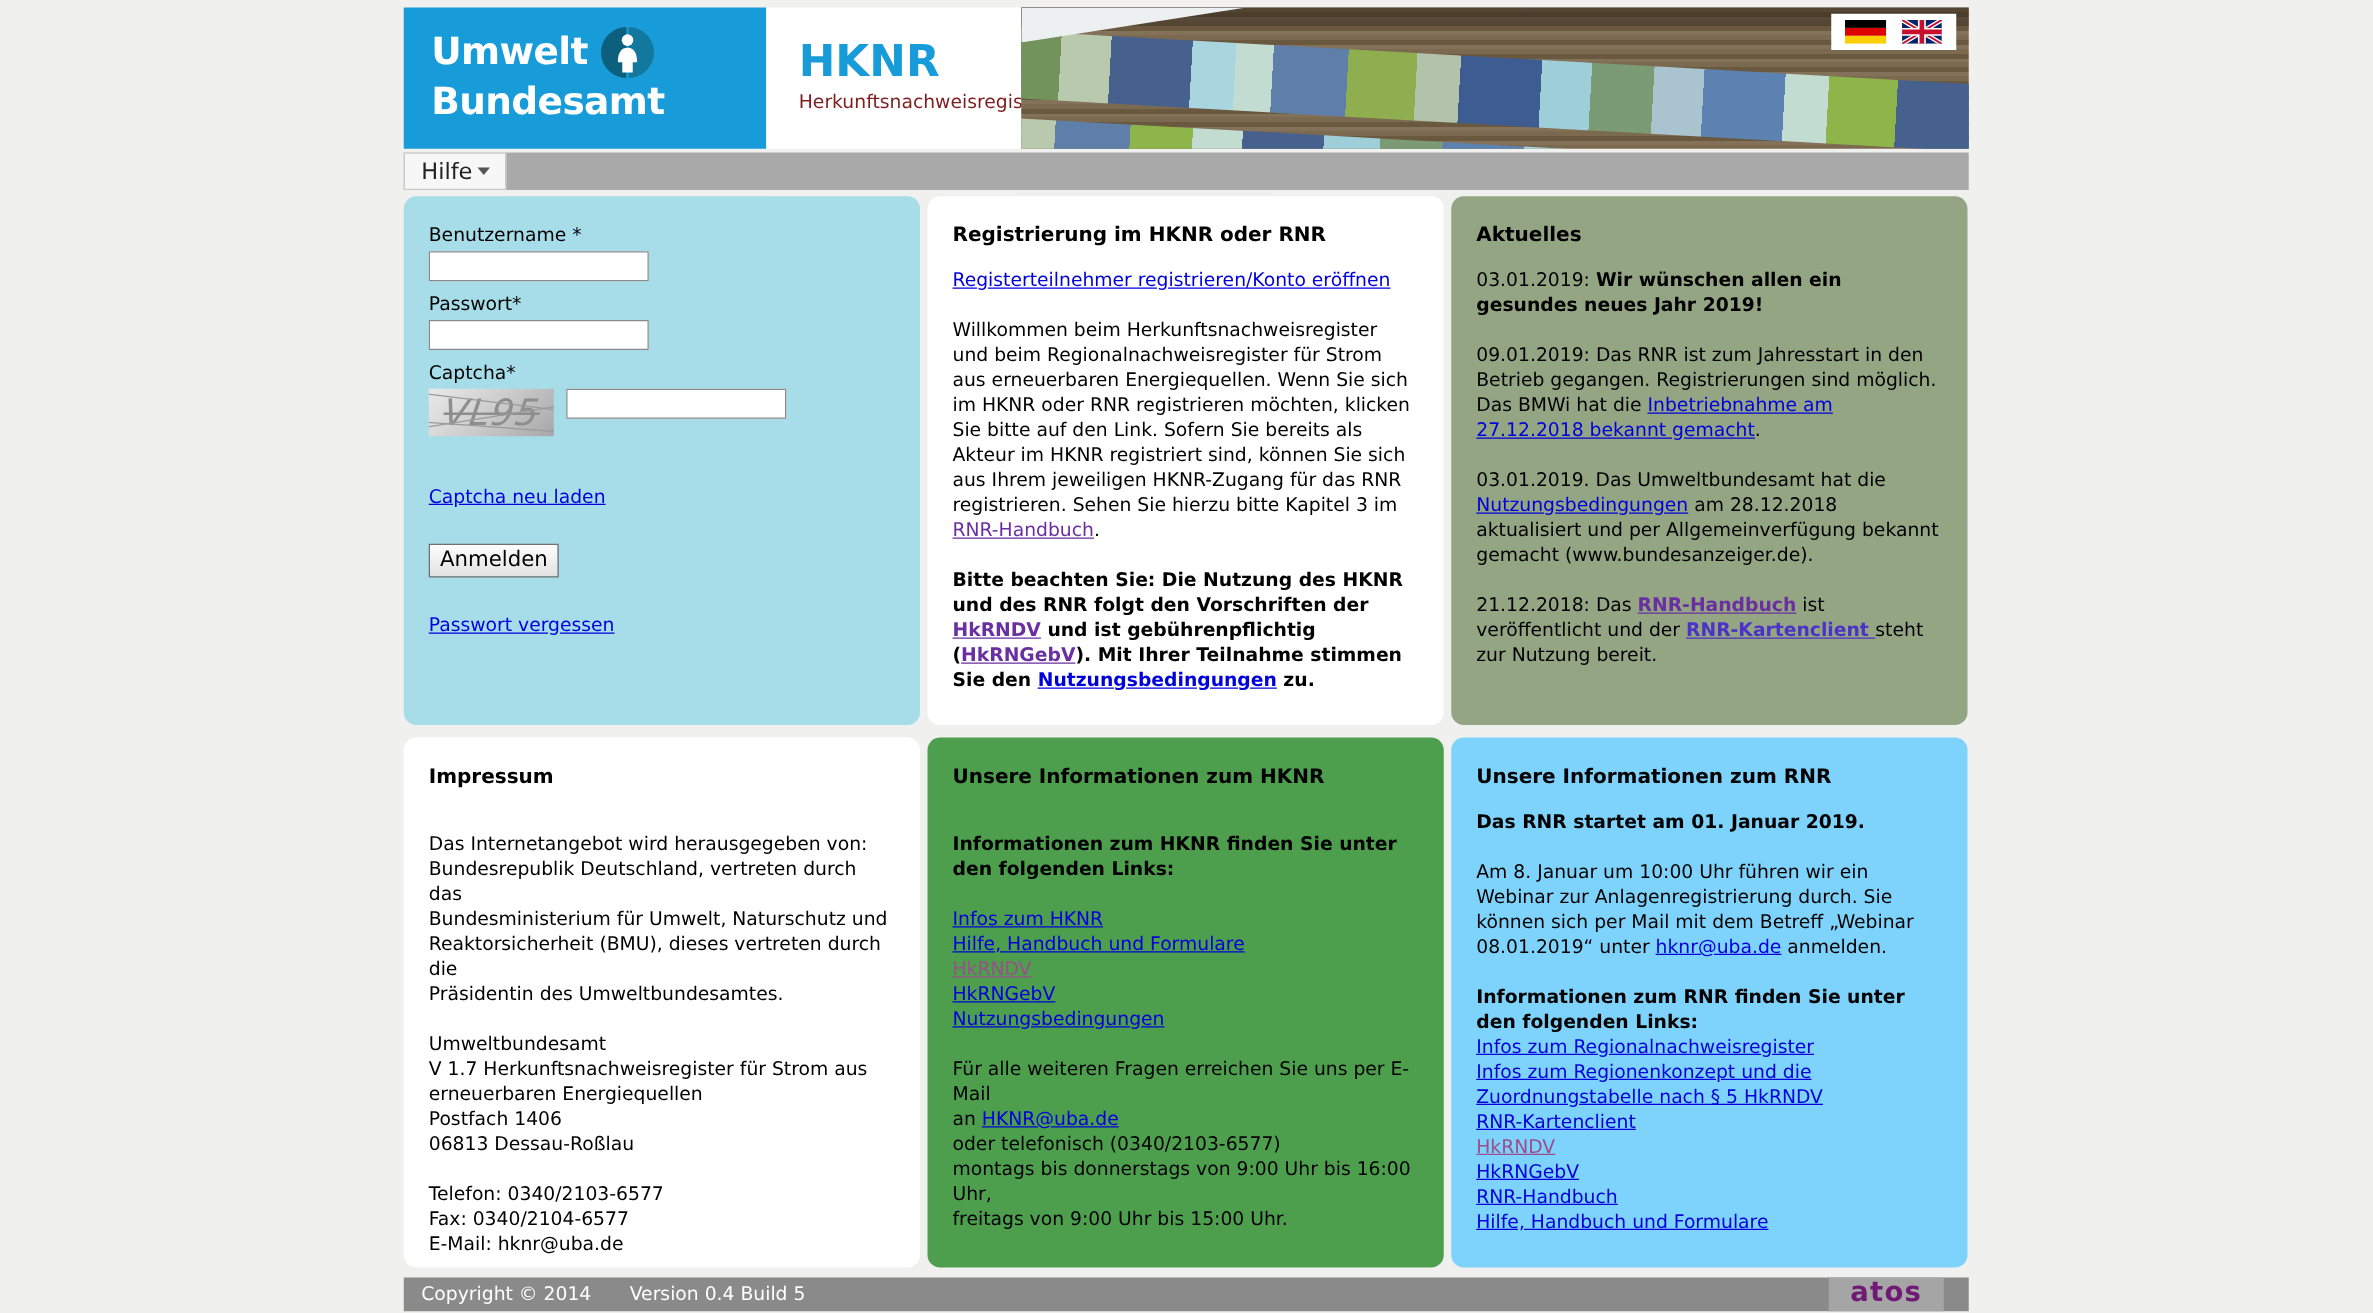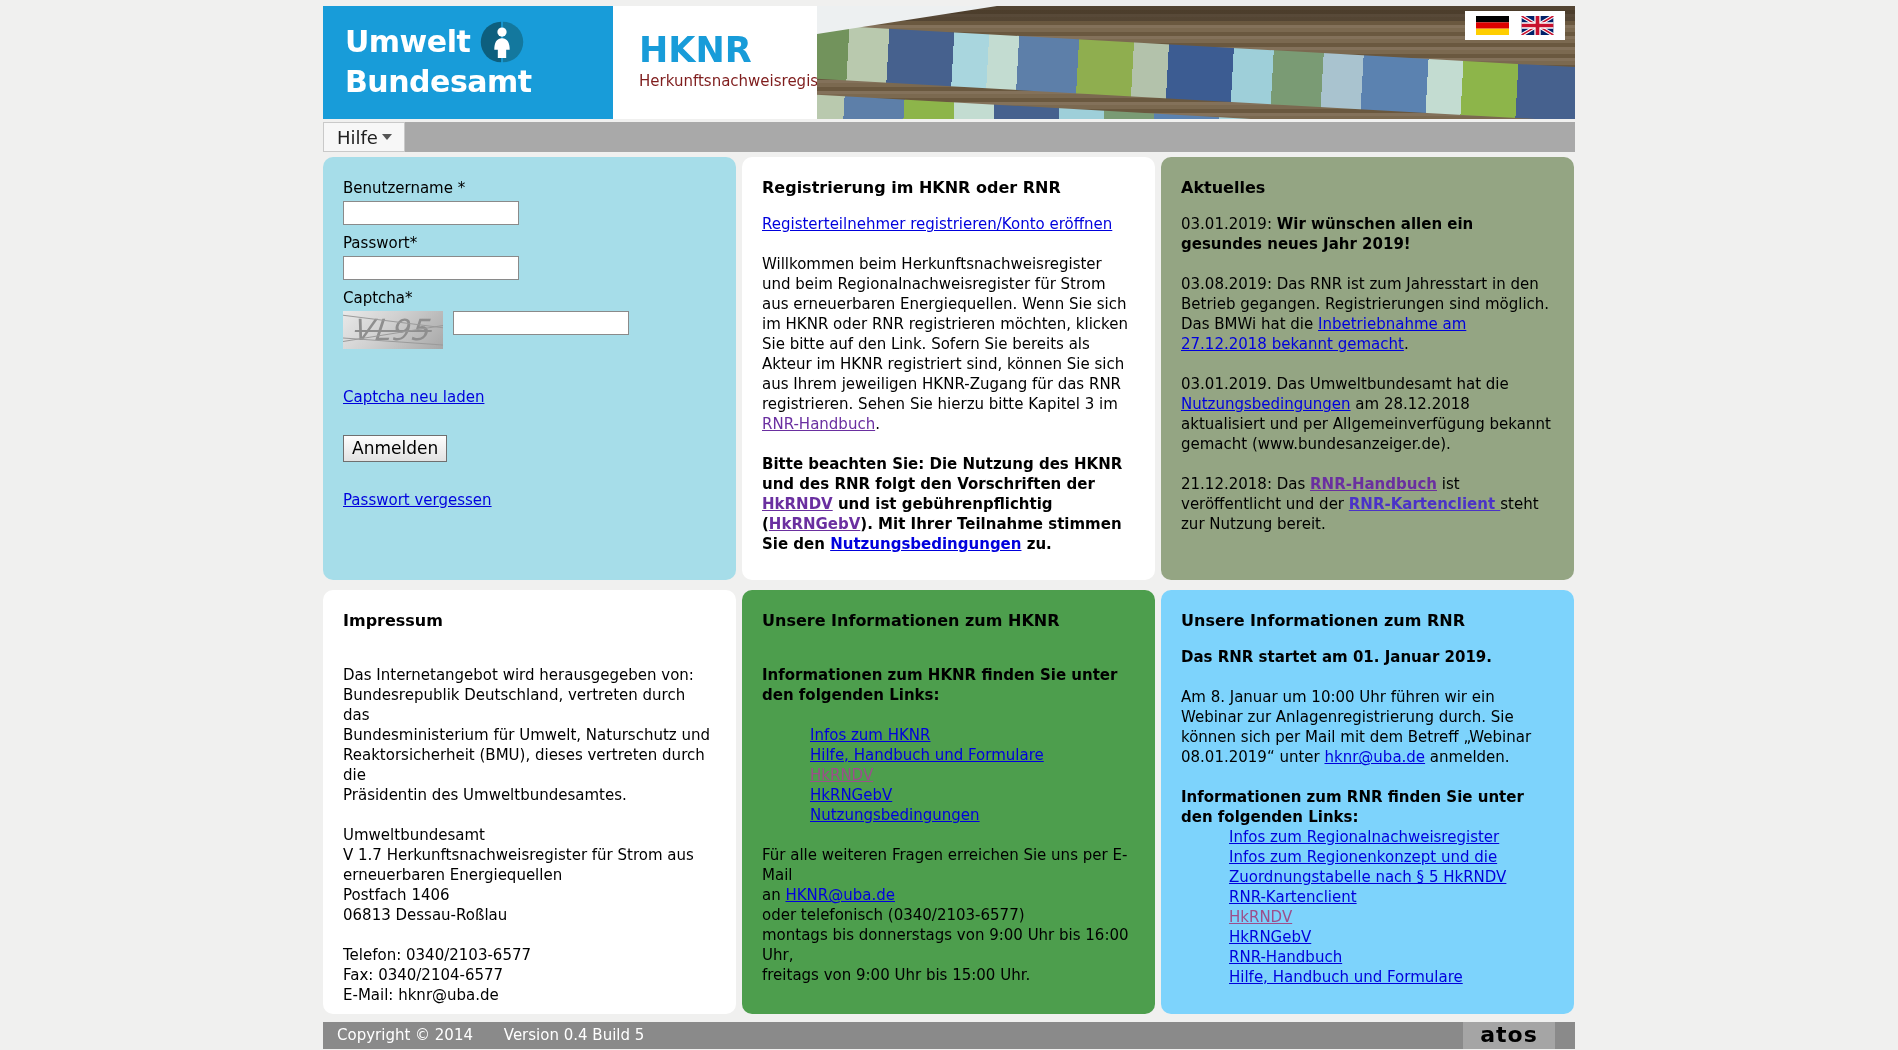--- a/index.html
+++ b/index.html
@@ -93,29 +93,29 @@
   .captcha-img i.c { top:30px; transform:rotate(4deg); }
   .captcha-input { width:82px; height:38px; border:1px solid #8a8a8a; font-size:18px; padding:0 5px; }
   .login .reload { display:inline-block; margin-top:38px; }
   .anmelden { display:block; margin-top:28px; font-size:17px;
     font-family:"DejaVu Sans","Liberation Sans",sans-serif;
     background:linear-gradient(180deg,#fdfdfd,#e2e2e2); border:1px solid #6f6f6f;
     padding:2px 8px 3px 8px; cursor:pointer; }
   .login .forgot { display:inline-block; margin-top:28px; }
 
   
-  .linklist a { display:block; line-height:20px;margin-left:48px; }
+  .linklist a { display:block; line-height:20px; }
   .linklist { margin-bottom:20px; }
 
   
   footer { height:27px; background:#8a8a8a; margin-top:8px; position:relative;
     color:#fff; line-height:27px; padding-left:14px; font-size:15px; }
   footer .ver { margin-left:26px; }
   .atos { position:absolute; right:20px; top:0; width:92px; height:27px; background:#a5a5a5;
-    color:#000000; font-weight:bold; font-size:22px; line-height:26px; text-align:center;
+    color:#701a75; font-weight:bold; font-size:22px; line-height:26px; text-align:center;
     letter-spacing:1px; }
 </style>
 </head>
 <body>
 
 <div class="content">
 
   <header>
     <div class="logo-box">
       <div class="logo-row">
@@ -187,21 +187,21 @@
       <section class="box white">
         <h2>Registrierung im HKNR oder RNR</h2>
         <p><a>Registerteilnehmer registrieren/Konto eröffnen</a></p>
         <p><span>Willkommen beim Herkunftsnachweisregister und beim Regionalnachweisregister für Strom aus erneuerbaren Energiequellen. Wenn Sie sich im HKNR oder RNR registrieren möchten, klicken Sie bitte auf den Link. Sofern Sie bereits als Akteur im HKNR registriert sind, können Sie sich aus Ihrem jeweiligen HKNR-Zugang für das RNR registrieren. Sehen Sie hierzu bitte Kapitel 3 im </span><a class="purple">RNR-Handbuch</a><span>.</span></p>
         <p style="font-weight:bold;"><span>Bitte beachten Sie: Die Nutzung des HKNR und des RNR folgt den Vorschriften der </span><a class="purple-b">HkRNDV</a><span> und ist gebührenpflichtig (</span><a class="purple-b">HkRNGebV</a><span>). Mit Ihrer Teilnahme stimmen Sie den </span><a class="blue-b">Nutzungsbedingungen</a><span> zu.</span></p>
       </section>
 
       <section class="box aktuelles">
         <h2>Aktuelles</h2>
         <p><span>03.01.2019: </span><b>Wir wünschen allen ein gesundes neues Jahr 2019!</b></p>
-        <p><span>03.08.2019: Das RNR ist zum Jahresstart in den Betrieb gegangen. Registrierungen sind möglich. Das BMWi hat die </span><a>Inbetriebnahme am 27.12.2018 bekannt gemacht</a><span>.</span></p>
+        <p><span>09.01.2019: Das RNR ist zum Jahresstart in den Betrieb gegangen. Registrierungen sind möglich. Das BMWi hat die </span><a>Inbetriebnahme am 27.12.2018 bekannt gemacht</a><span>.</span></p>
         <p><span>03.01.2019. Das Umweltbundesamt hat die </span><a>Nutzungsbedingungen</a><span> am 28.12.2018 aktualisiert und per Allgemeinverfügung bekannt gemacht (www.bundesanzeiger.de).</span></p>
         <p><span>21.12.2018: Das </span><a class="purple-b">RNR-Handbuch</a><span> ist veröffentlicht und der </span><a class="indigo-b">RNR-Kartenclient </a><span>steht zur Nutzung bereit.</span></p>
       </section>
     </div>
 
     <div class="row row2">
 
       <section class="box white">
         <h2 style="margin-bottom:34px;">Impressum</h2>
         <p class="pre">Das Internetangebot wird herausgegeben von:

